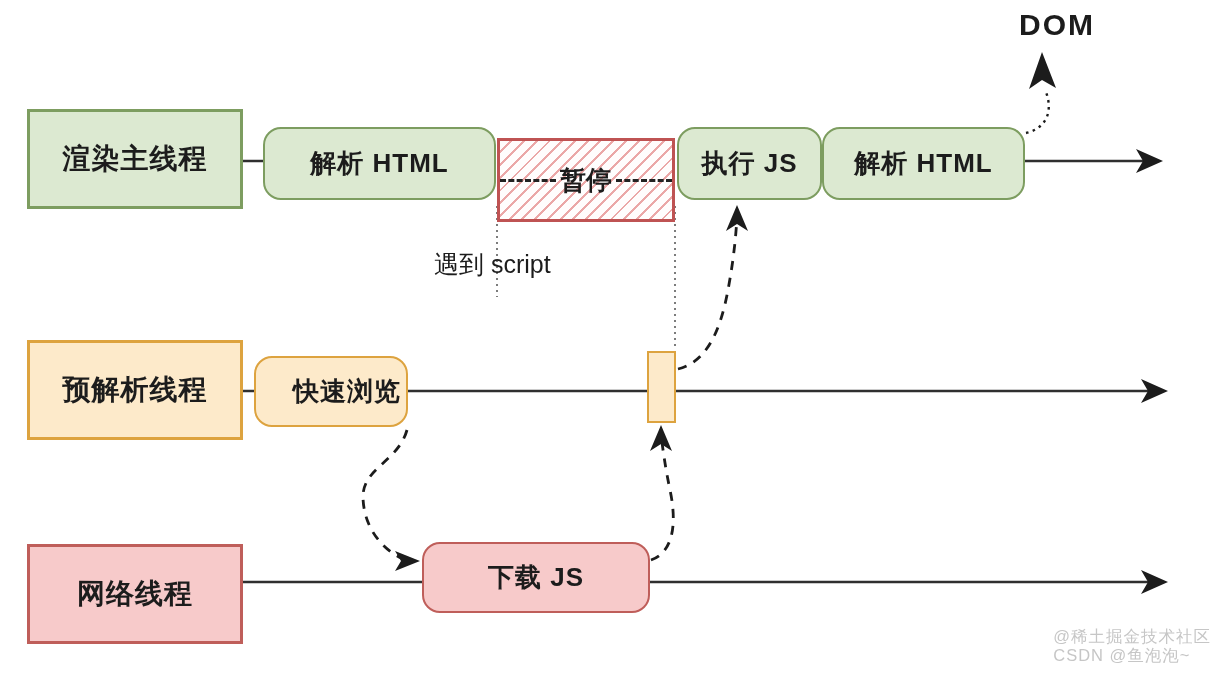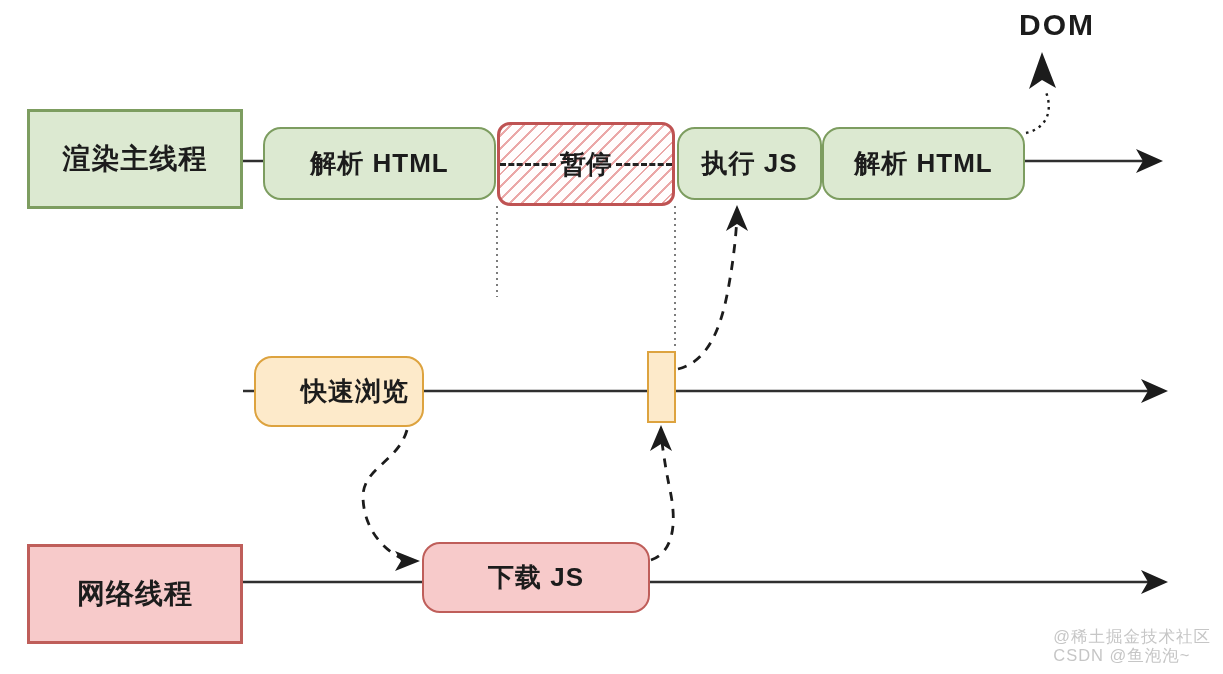--- a/index.html
+++ b/index.html
@@ -15,25 +15,25 @@
     box-sizing:border-box;font-weight:600;letter-spacing:1px;
   }
   .green{background:var(--green-fill);border:3px solid var(--green-border);}
   .green-seg{background:var(--green-fill);border:2.5px solid var(--green-border);}
   .orange{background:var(--orange-fill);border:3px solid var(--orange-border);}
   .pink{background:var(--pink-fill);border:3px solid var(--pink-border);}
   .thread-label{font-size:28px;}
   .seg-label{font-size:26px;border-radius:18px;}
   .pause-box{
     position:absolute;z-index:3;display:flex;align-items:center;box-sizing:border-box;
-    border:3px solid var(--pause-border);border-radius:13px;
+    border:3px solid var(--pause-border);border-radius:0;
     background:
       repeating-linear-gradient(135deg, rgba(255,255,255,0) 0 7px, var(--hatch) 7px 9px),
       #fffdfd;
-    font-weight:600;font-size:26px;
+    font-weight:600;font-size:26px;margin-top:16px;
   }
   .pause-box .dashseg{flex:1 1 auto;border-top:3px dashed #222;height:0;}
   .pause-box .pause-text{padding:0 4px;white-space:nowrap;}
   .note{
     position:absolute;z-index:2;font-size:25px;font-weight:500;white-space:nowrap;
   }
   .dom-label{
     position:absolute;z-index:2;font-size:30px;font-weight:700;
     font-family:"Liberation Sans","DejaVu Sans",sans-serif;letter-spacing:2px;
   }
@@ -90,22 +90,26 @@
   </div>
   <div class="box green-seg seg-label" style="left:677px;top:127px;width:145px;height:73px;text-align:right;">
     <span>执行 JS</span>
   </div>
   <div class="box green-seg seg-label" style="left:822px;top:127px;width:203px;height:73px;">
     <span>解析 HTML</span>
   </div>
 
   <div class="dom-label" style="left:1019px;top:8px;text-align:right;">DOM</div>
 
+  <div class="note" style="left:434px;top:248px;">遇到 script</div>
 
-  <div class="box orange seg-label" style="left:254px;top:356px;width:170px;height:71px;border-width:2.5px;padding-left:32px;">
+  <div class="box orange thread-label" style="left:27px;top:340px;width:216px;height:100px;">
+    <span>预解析线程</span>
+  </div>
+  <div class="box orange seg-label" style="left:254px;top:356px;width:154px;height:71px;border-width:2.5px;padding-left:32px;">
     <span>快速浏览</span>
   </div>
   <div class="box orange" style="left:647px;top:351px;width:29px;height:72px;border-width:2.5px;"></div>
 
   <div class="box pink thread-label" style="left:27px;top:544px;width:216px;height:100px;">
     <span>网络线程</span>
   </div>
   <div class="box pink seg-label" style="left:422px;top:542px;width:228px;height:71px;border-width:2.5px;justify-content:center;">
     <span>下载 JS</span>
   </div>

